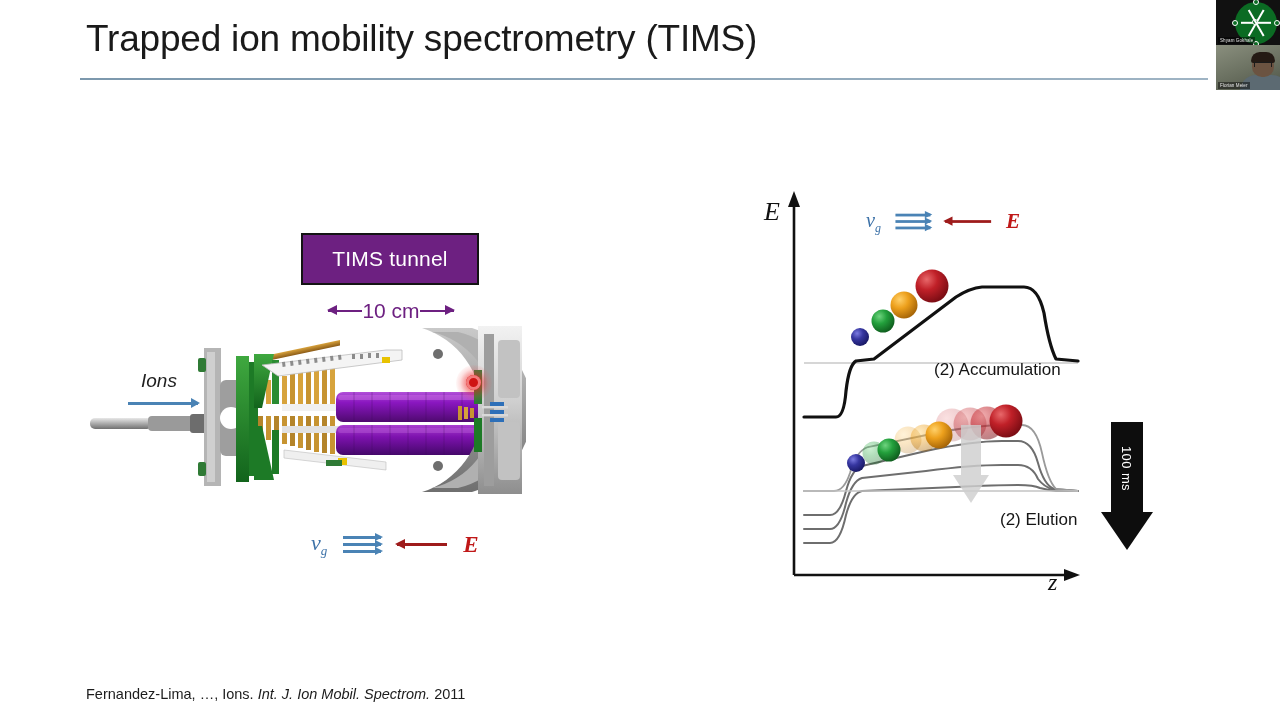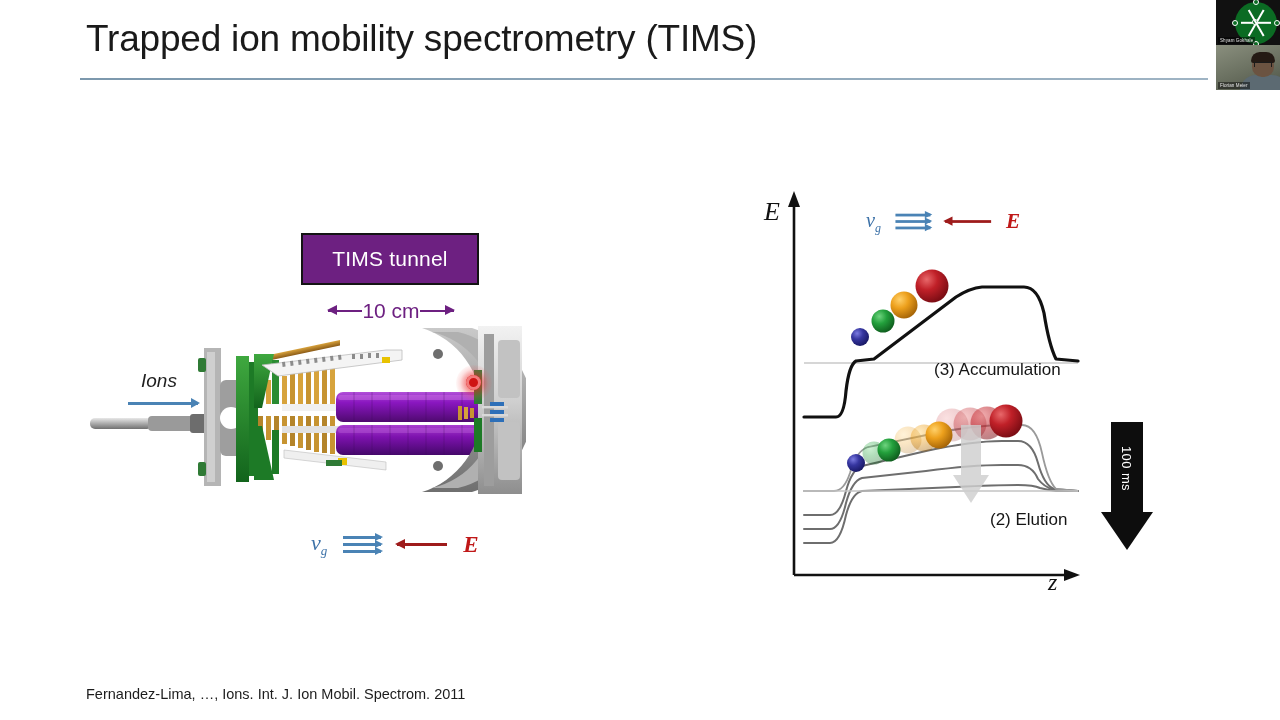--- a/index.html
+++ b/index.html
@@ -184,21 +184,21 @@
   }
 
   
   #right-fig { position: absolute; left: 740px; top: 185px; width: 340px; height: 410px; }
 
   #accum-label {
     position: absolute; left: 178px; top: 175px;
     font-size: 17px; color: #151515; white-space: nowrap;
   }
   #elution-label {
-    position: absolute; left: 234px; top: 325px;
+    position: absolute; left: 244px; top: 325px;
     font-size: 17px; color: #151515; white-space: nowrap;
   }
   #e-axis-label {
     position: absolute; left: 8px; top: 12px;
     font-family: "Liberation Serif", serif; font-style: italic;
     font-size: 26px; color: #111;
   }
   #z-axis-label {
     position: absolute; left: 292px; top: 384px;
     font-family: "Liberation Serif", serif; font-style: italic;
@@ -228,21 +228,21 @@
     color: #ffffff; font-size: 13px;
     transform: rotate(90deg); white-space: nowrap;
     letter-spacing: 0.4px;
   }
 
   
   #citation {
     position: absolute; left: 70px; top: 686px;
     font-size: 14.5px; color: #1c1c1c; white-space: nowrap;
   }
-  #citation .j { }
+  #citation .j { font-style: italic; }
 </style>
 </head>
 <body>
 
 <div id="slide">
 
   <div id="title">Trapped ion mobility spectrometry (TIMS)</div>
   <div id="title-rule"></div>
 
   <div id="video-panel">
@@ -524,21 +524,21 @@
       <circle cx="250" cy="236" r="16.5" fill="url(#sRed)"></circle>
 
       <g opacity="0.82">
         <rect x="205" y="240" width="20" height="52" fill="#cfcfcf"></rect>
         <polygon points="197,290 233,290 215,318" fill="#cfcfcf"></polygon>
       </g>
     </svg>
 
     <div id="e-axis-label">E</div>
     <div id="z-axis-label">z</div>
-    <div id="accum-label">(3) Accumulation</div>
+    <div id="accum-label">(2) Accumulation</div>
     <div id="elution-label">(2) Elution</div>
 
     <div id="vge-right" class="vge-group">
       <span class="vg-sym"><span>v</span><sub>g</sub></span>
       <span class="blue-arrows">
         <span class="ba"></span>
           <span class="ba"></span>
           <span class="ba"></span>
       </span>
       <span class="e-arrow"></span>

